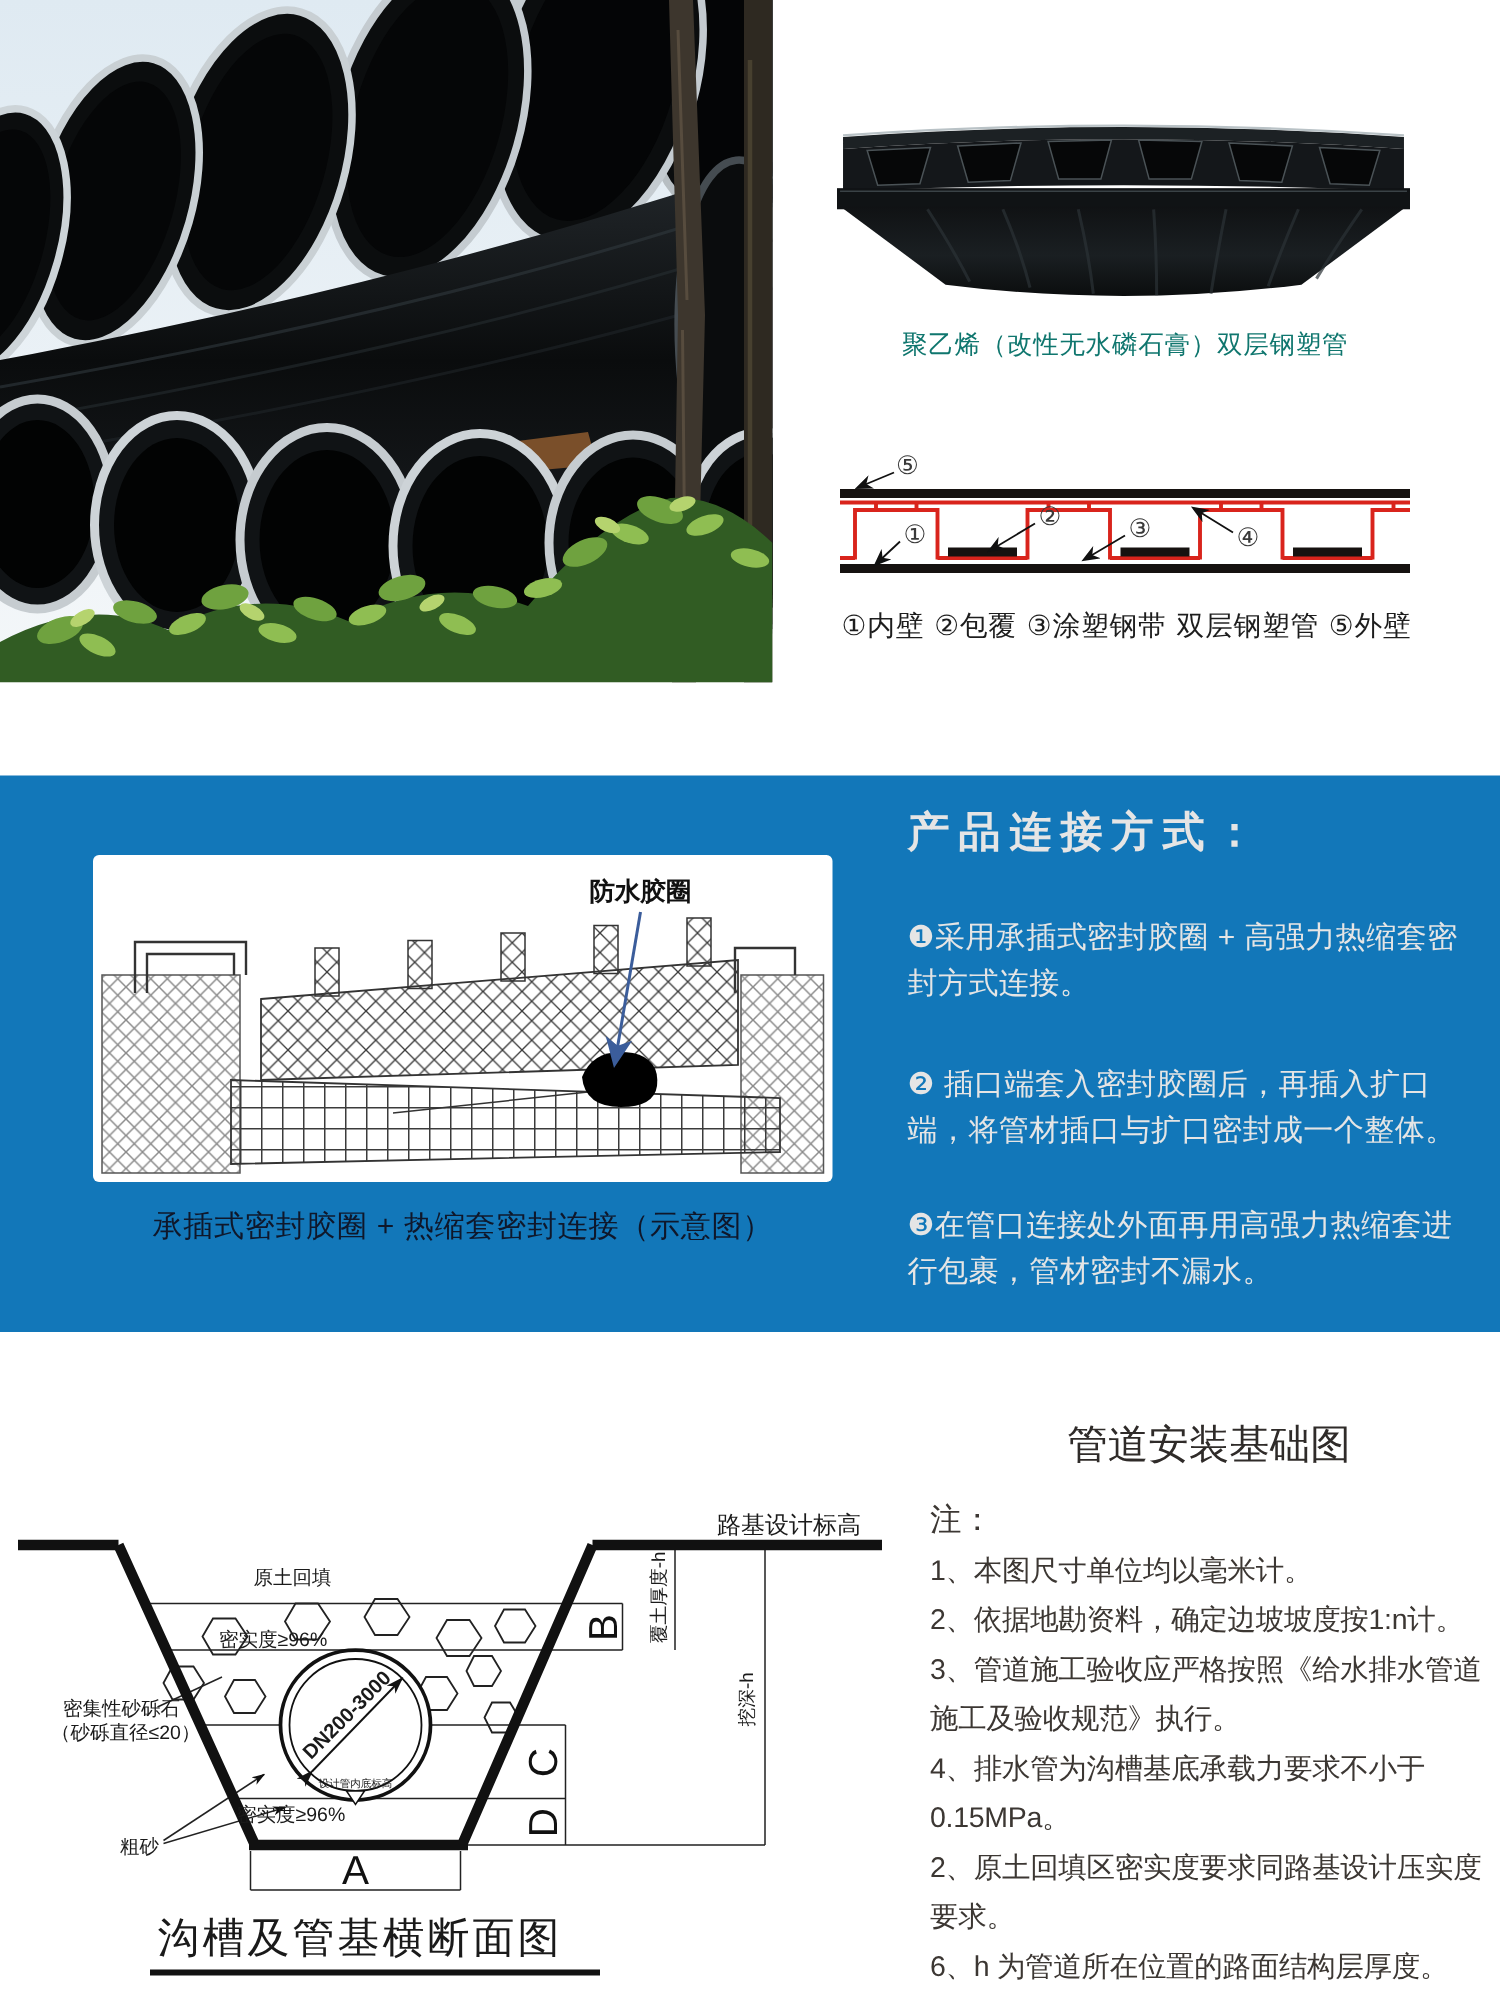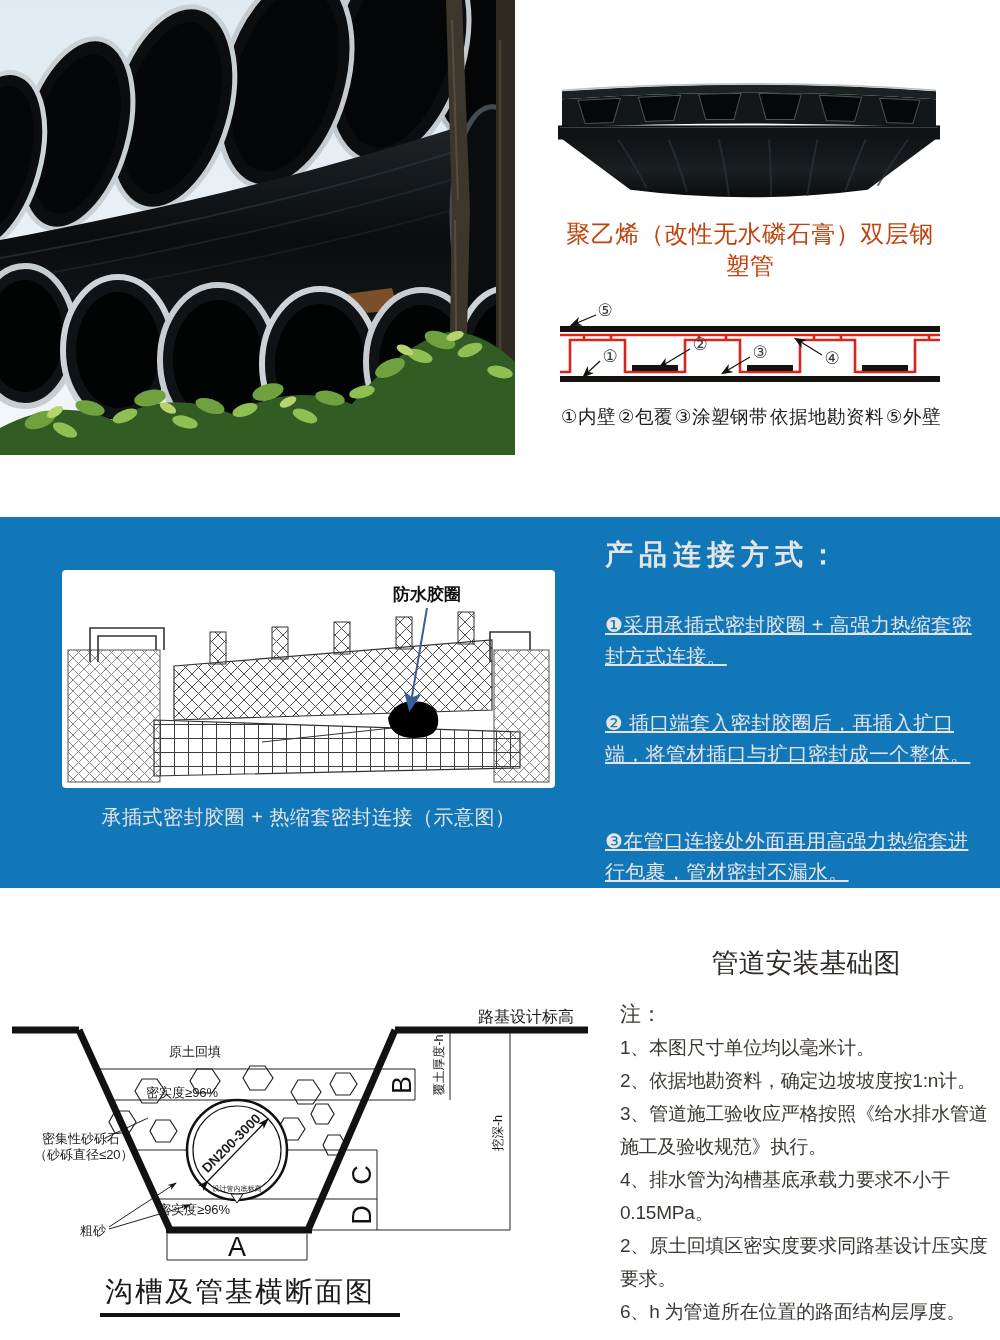--- a/index.html
+++ b/index.html
@@ -3,34 +3,34 @@
 <meta charset="utf-8">
 <style>
   html,body{margin:0;padding:0;background:#fff;}
   .page{position:relative;width:1000px;height:1340px;background:#fff;overflow:hidden;
         font-family:"Liberation Sans","DejaVu Sans",sans-serif;}
   .abs{position:absolute;}
 
   
   .photo-wrap{left:0;top:0;width:515px;height:455px;overflow:hidden;}
   .xsec-img{left:558px;top:72px;width:382px;height:128px;}
-  .xsec-caption{left:555px;top:218px;width:390px;text-align:center;font-size:24px;
-                color:#c2410c;letter-spacing:.5px;}
+  .xsec-caption{left:555px;top:218px;width:390px;text-align:center;font-size:17px;
+                color:#0f766e;letter-spacing:.5px;}
   .layer-svg{left:560px;top:293px;width:380px;height:100px;}
   .legend-row{left:561px;top:404px;width:380px;display:flex;justify-content:space-between;
               font-size:18.5px;color:#1d1d1d;letter-spacing:.5px;}
 
   
   .blue-band{left:0;top:517px;width:1000px;height:371px;background:#1277b9;}
   .joint-box{left:62px;top:570px;width:493px;height:218px;background:#fff;border-radius:4px;}
-  .joint-caption{left:62px;top:804px;width:493px;text-align:center;color:#e5e5e5;font-size:20px;
+  .joint-caption{left:62px;top:804px;width:493px;text-align:center;color:#0f172a;font-size:20px;
                  letter-spacing:.5px;}
   .conn-col{left:605px;top:536px;width:380px;color:#e5e5e5;}
   .conn-title{margin:0;font-size:28px;font-weight:bold;letter-spacing:6px;}
-  .conn-item{margin:36px 0 0 0;font-size:20px;line-height:31px;letter-spacing:.3px;text-decoration:underline;}
+  .conn-item{margin:36px 0 0 0;font-size:20px;line-height:31px;letter-spacing:.3px;}
 
   
   .trench-svg{left:0;top:998px;width:620px;height:342px;}
   .install-col{left:620px;top:945px;width:372px;color:#3c3733;}
   .install-title{margin:0 0 16px 0;text-align:center;font-size:27px;font-weight:500;color:#2f2b29;}
   .notes-head{font-size:21px;line-height:34px;}
   .note{margin:0;font-size:19px;line-height:33px;letter-spacing:-.2px;}
   svg text{font-family:"Liberation Sans","DejaVu Sans",sans-serif;}
   .serif-t{font-family:"Liberation Serif","DejaVu Serif",serif;}
 </style>
@@ -223,21 +223,21 @@
       <text x="50" y="69">①</text>
       <text x="140" y="57">②</text>
       <text x="200" y="65">③</text>
       <text x="272" y="71">④</text>
     </g>
   </svg>
   <div class="abs legend-row">
     <span>①内壁</span>
     <span>②包覆</span>
     <span>③涂塑钢带</span>
-    <span>依据地勘资料</span>
+    <span>双层钢塑管</span>
     <span>⑤外壁</span>
   </div>
 
   <div class="abs blue-band">
     <div class="abs joint-box" style="left:62px;top:53px;">
       <svg width="493" height="218" viewBox="0 0 493 218">
         <defs>
           <pattern id="xh" width="11" height="11" patternUnits="userSpaceOnUse">
             <path d="M0,11 L11,0 M0,0 L11,11" stroke="#8a8a8a" stroke-width="1" fill="none"></path>
           </pattern>
@@ -274,21 +274,21 @@
 
         <text x="365" y="30" text-anchor="middle" font-size="17" font-weight="bold" fill="#111">防水胶圈</text>
         <path d="M365,38 L348,138" stroke="#3b5d9b" stroke-width="2" fill="none" marker-end="url(#bah)"></path>
       </svg>
     </div>
     <div class="abs joint-caption" style="left:62px;top:287px;">承插式密封胶圈 + 热缩套密封连接（示意图）</div>
     <div class="abs conn-col" style="left:605px;top:19px;">
       <h2 class="conn-title">产品连接方式：</h2>
       <p class="conn-item">❶采用承插式密封胶圈 + 高强力热缩套密封方式连接。</p>
       <p class="conn-item" style="">❷ 插口端套入密封胶圈后，再插入扩口端，将管材插口与扩口密封成一个整体。</p>
-      <p class="conn-item" style="margin-top:56px">❸在管口连接处外面再用高强力热缩套进行包裹，管材密封不漏水。</p>
+      <p class="conn-item" style="margin-top:32px">❸在管口连接处外面再用高强力热缩套进行包裹，管材密封不漏水。</p>
     </div>
   </div>
 
   <svg class="abs trench-svg" viewBox="0 0 620 342">
     <defs>
       <marker id="tah" markerWidth="9" markerHeight="7" refX="8" refY="3.5" orient="auto">
         <polygon points="9,3.5 0,0.5 2.5,3.5 0,6.5" fill="#111"></polygon>
       </marker>
     </defs>
 

